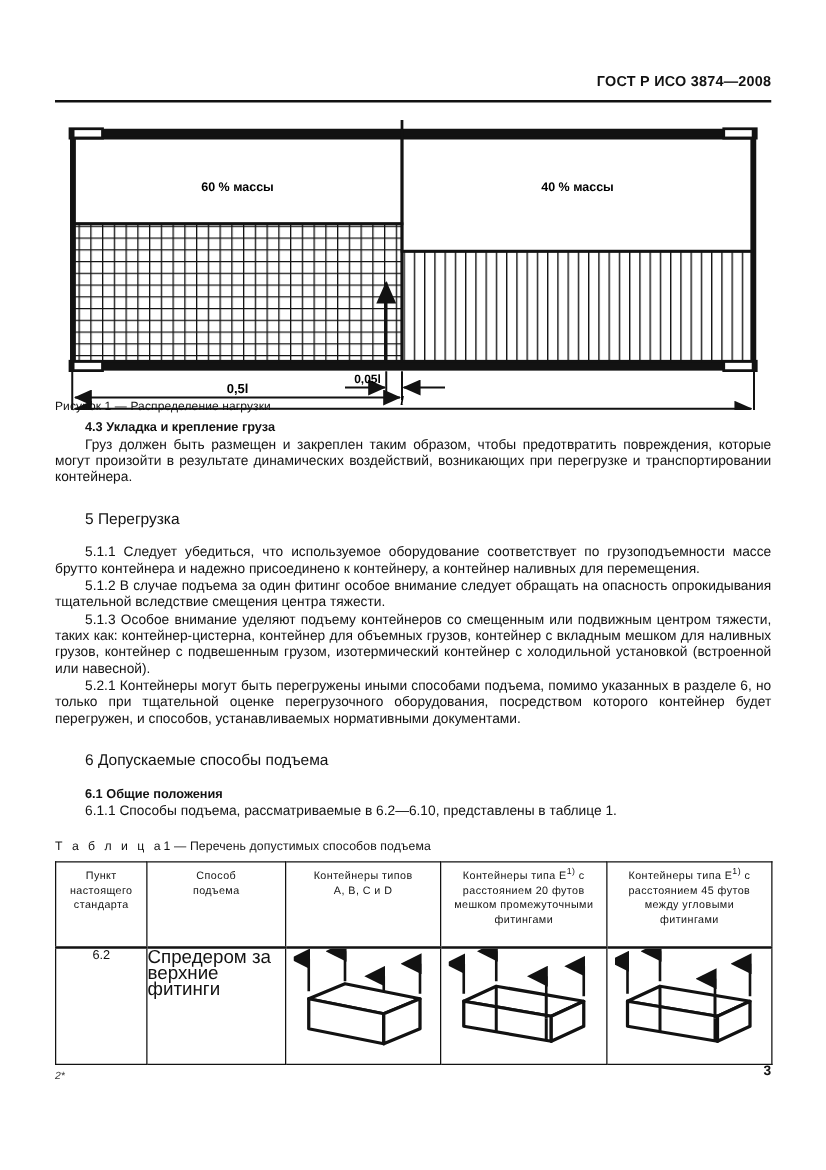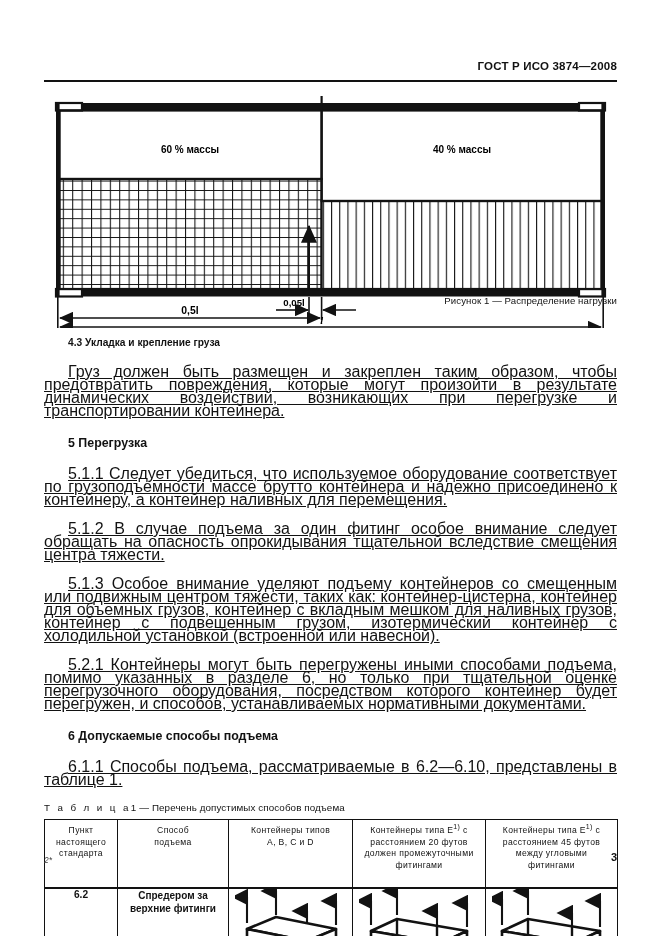--- a/index.html
+++ b/index.html
@@ -47,56 +47,55 @@
     position: absolute;
     left: 44px;
     top: 96px;
     width: 573px;
     height: 232px;
   }
   .fig-svg { display: block; }
   .figure-caption {
     position: absolute;
     left: 44px;
-    top: 295px;
+    top: 320px;
     width: 573px;
-    text-align: right;
+    text-align: left;
     font-size: 9.6px;
     letter-spacing: 0.1px;
   }
 
   
   .content {
     position: absolute;
     left: 44px;
     top: 336px;
     width: 573px;
   }
   p, h2, h3 {
     margin: 0;
     padding: 0;
   }
   .para {
-    font-size: 16px;
+    font-size: 11px;
     line-height: 13.0px;
     text-align: justify;
     text-indent: 24px;
-    margin-top: 16px;
+    margin-top: 1px;
     hyphens: manual;
-    text-decoration: underline;
   }
   .sub-head {
     font-size: 10.2px;
     line-height: 13.0px;
     font-weight: bold;
     text-indent: 24px;
   }
   .sec-head {
     font-size: 12.4px;
-    font-weight: bold;
+    font-weight: normal;
     line-height: 15px;
     text-indent: 24px;
     margin-top: 19px;
     margin-bottom: 13px;
   }
 
   
   .table-caption {
     font-size: 9.8px;
     margin-top: 16px;
@@ -123,32 +122,31 @@
     font-weight: normal;
     font-size: 8.6px;
     line-height: 11.6px;
     letter-spacing: 0.35px;
     text-align: center;
     padding: 5px 3px 6px 3px;
     height: 56px;
   }
   table.gost tbody td {
     height: 92px;
-    font-weight: bold;
   }
   .cell-clause {
     text-align: center;
     font-size: 10.2px;
     padding-top: 8px;
   }
   .cell-method {
-    font-size: 10px;
+    font-size: 15px;
     line-height: 13px;
     padding: 8px 4px 0 7px;
-    text-align: center;
+    text-align: left;
   }
   .cell-fig {
     text-align: center;
     padding-top: 8px;
   }
   .cell-fig svg { display: inline-block; vertical-align: top; }
   sup.note-ref {
     font-size: 7px;
     vertical-align: super;
     line-height: 0;
@@ -264,20 +262,21 @@
     <h2 class="sec-head">5 Перегрузка</h2>
 
     <p class="para">5.1.1 Следует убедиться, что используемое оборудование соответствует по грузоподъемности массе брутто контейнера и надежно присоединено к контейнеру, а контейнер наливных для перемещения.</p>
     <p class="para">5.1.2 В случае подъема за один фитинг особое внимание следует обращать на опасность опрокидывания тщательной вследствие смещения центра тяжести.</p>
     <p class="para">5.1.3 Особое внимание уделяют подъему контейнеров со смещенным или подвижным центром тяжести, таких как: контейнер-цистерна, контейнер для объемных грузов, контейнер с вкладным мешком для наливных грузов, контейнер с подвешенным грузом, изотермический контейнер с холодильной установкой (встроенной или навесной).</p>
 
     <p class="para">5.2.1 Контейнеры могут быть перегружены иными способами подъема, помимо указанных в разделе 6, но только при тщательной оценке перегрузочного оборудования, посредством которого контейнер будет перегружен, и способов, устанавливаемых нормативными документами.</p>
 
     <h2 class="sec-head">6 Допускаемые способы подъема</h2>
 
+    <h3 class="sub-head">6.1 Общие положения</h3>
     <p class="para">6.1.1 Способы подъема, рассматриваемые в 6.2—6.10, представлены в таблице 1.</p>
 
     <div class="table-caption">
       <span class="spaced">Т а б л и ц а</span><span>1 — Перечень допустимых способов подъема</span>
     </div>
 
     <table class="gost">
       <colgroup>
         <col style="width:73px">
         <col style="width:111px">
@@ -296,21 +295,21 @@
             <span>Способ</span><br>
             <span>подъема</span>
           </th>
           <th>
             <span>Контейнеры типов</span><br>
             <span>A, B, C и D</span>
           </th>
           <th>
             <span>Контейнеры типа E</span><sup class="note-ref">1)</sup><span> с</span><br>
             <span>расстоянием 20 футов</span><br>
-            <span>должен промежуточными</span><br>
+            <span>мешком промежуточными</span><br>
             <span>фитингами</span>
           </th>
           <th>
             <span>Контейнеры типа E</span><sup class="note-ref">1)</sup><span> с</span><br>
             <span>расстоянием 45 футов</span><br>
             <span>между угловыми</span><br>
             <span>фитингами</span>
           </th>
         </tr>
       </thead>

